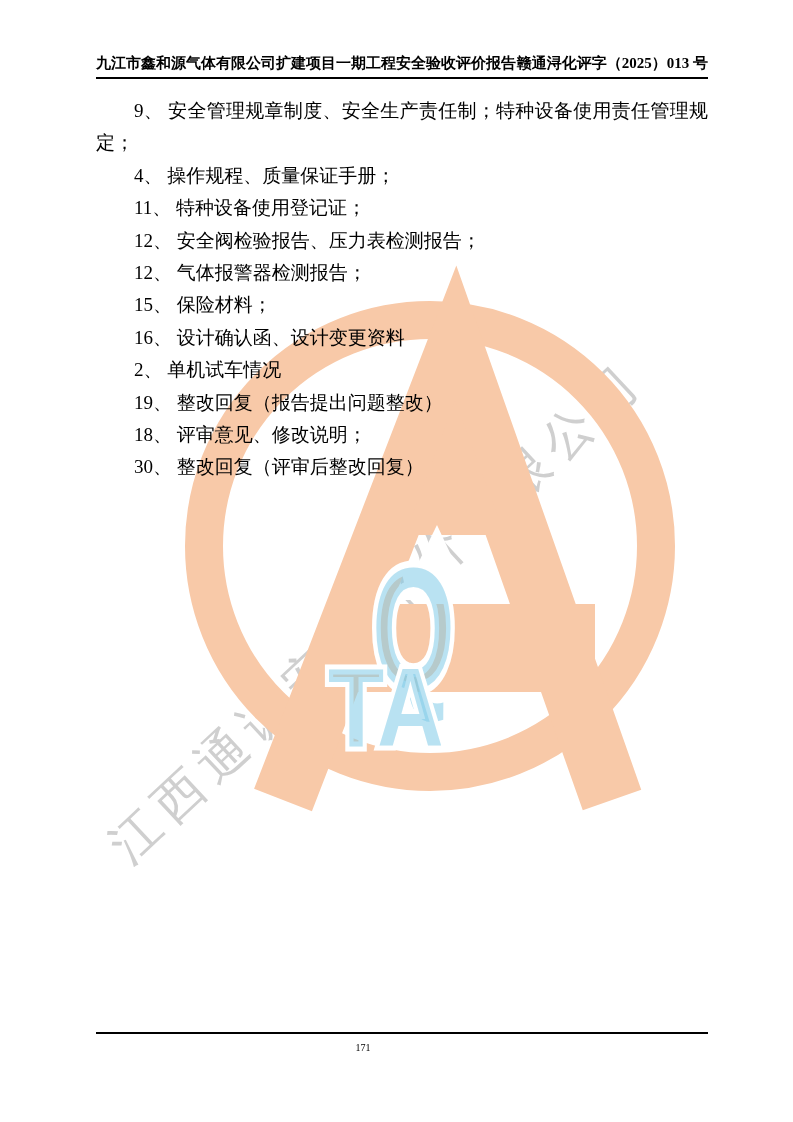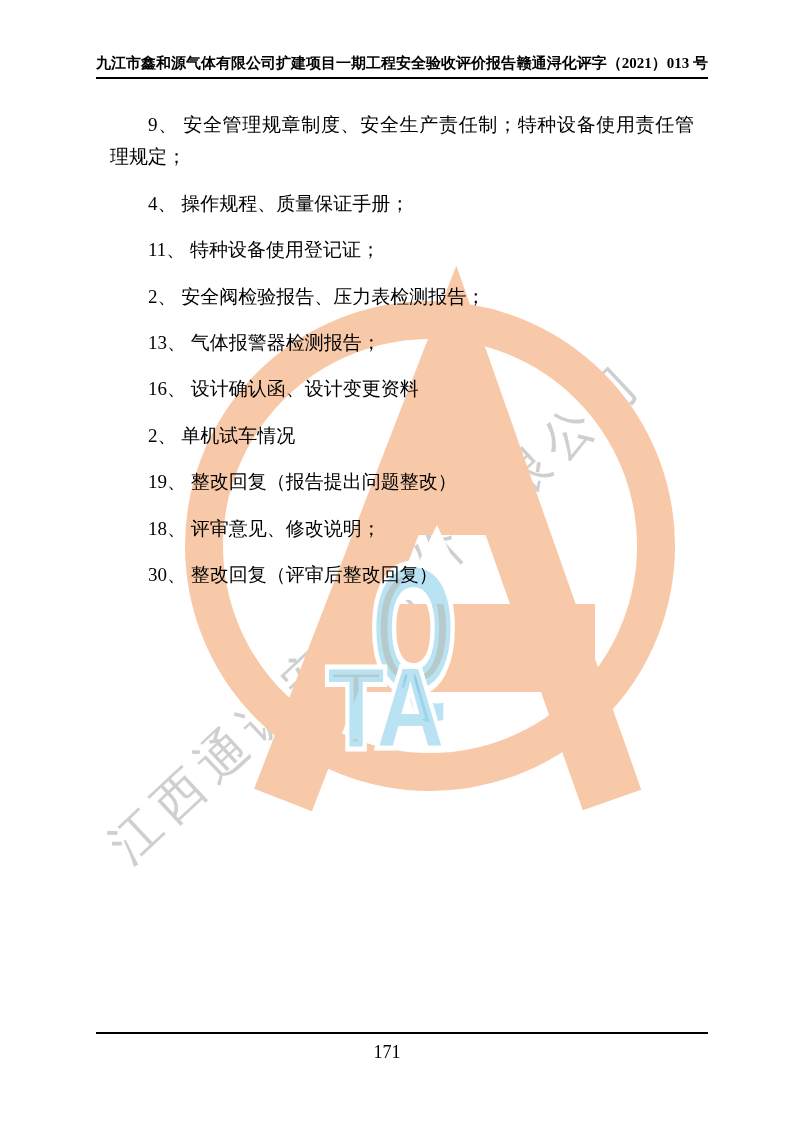--- a/index.html
+++ b/index.html
@@ -45,33 +45,32 @@
   }
   .header .h-left{white-space:nowrap;}
   .header .h-right{white-space:nowrap;font-weight:bold;}
   .list{
     position:absolute;
     left:96px;width:612px;top:95px;
     font-size:19px;
     line-height:32.4px;
     text-align:justify;
   }
-  .list p.item{margin:14px;text-indent:2em;}
+  .list p.item{margin:0;text-indent:2em;}
   .footer-line{
     position:absolute;
     left:96px;right:85px;top:1032px;
     border-top:2px solid #000;
     height:0;
   }
   .page-num{
     position:absolute;
     top:1042px;left:363px;
     transform:translateX(-50%);
-    font-size:18px;
-    margin-left:24px;
+    font-size:10px;
   }
 </style>
 </head>
 <body>
 
 <div class="page">
 
   <div class="watermark">
     <div class="wm-diagonal">江西通诚安全评价有限公司</div>
 
@@ -90,29 +89,30 @@
 
       <text x="372" y="688" font-size="172" fill="var(--blue,#7FCBE8)" fill-opacity="0.55" stroke="#ffffff" stroke-width="14" transform="translate(372,688) scale(0.62,1) translate(-372,-688)">Q</text>
       <text x="328" y="746" font-size="112" fill="var(--blue,#7FCBE8)" fill-opacity="0.55" stroke="#ffffff" stroke-width="10" transform="translate(328,746) scale(0.82,1) translate(-328,-746)">TA</text>
     </svg>
   </div>
 
   <div class="content">
 
     <div class="header">
       <span class="h-left">九江市鑫和源气体有限公司扩建项目一期工程安全验收评价报告</span>
-      <span class="h-right">赣通浔化评字（2021）013 号</span>
+      <span class="h-right">赣通浔化评字（2025）013 号</span>
     </div>
 
     <div class="list" id="list">
         <p class="item">9、 安全管理规章制度、安全生产责任制；特种设备使用责任管理规定；</p>
         <p class="item">4、 操作规程、质量保证手册；</p>
         <p class="item">11、 特种设备使用登记证；</p>
-        <p class="item">2、 安全阀检验报告、压力表检测报告；</p>
-        <p class="item">13、 气体报警器检测报告；</p>
+        <p class="item">12、 安全阀检验报告、压力表检测报告；</p>
+        <p class="item">12、 气体报警器检测报告；</p>
+        <p class="item">15、 保险材料；</p>
         <p class="item">16、 设计确认函、设计变更资料</p>
         <p class="item">2、 单机试车情况</p>
         <p class="item">19、 整改回复（报告提出问题整改）</p>
         <p class="item">18、 评审意见、修改说明；</p>
         <p class="item">30、 整改回复（评审后整改回复）</p>
       </div>
 
     <div class="footer-line"></div>
     <div class="page-num">171</div>
   </div>

